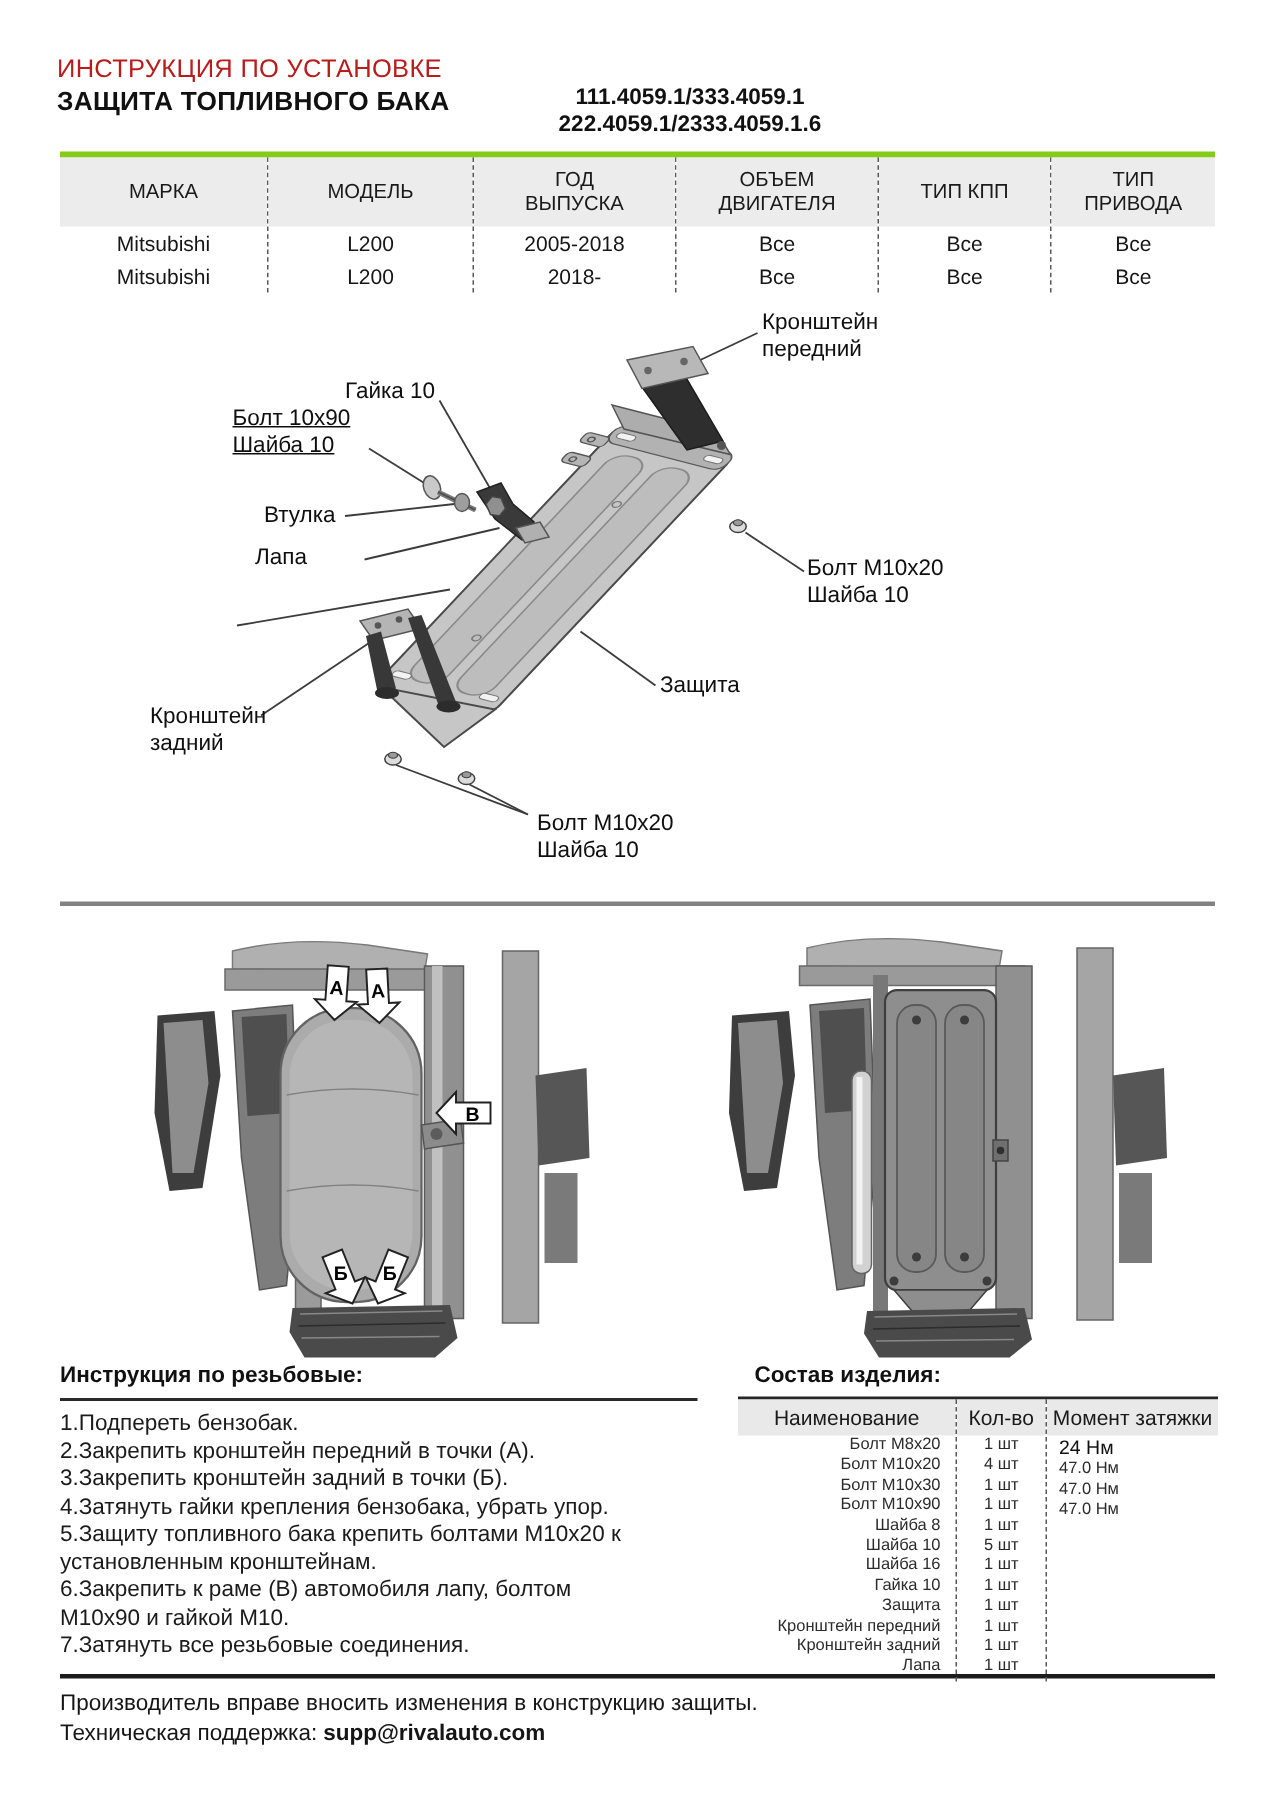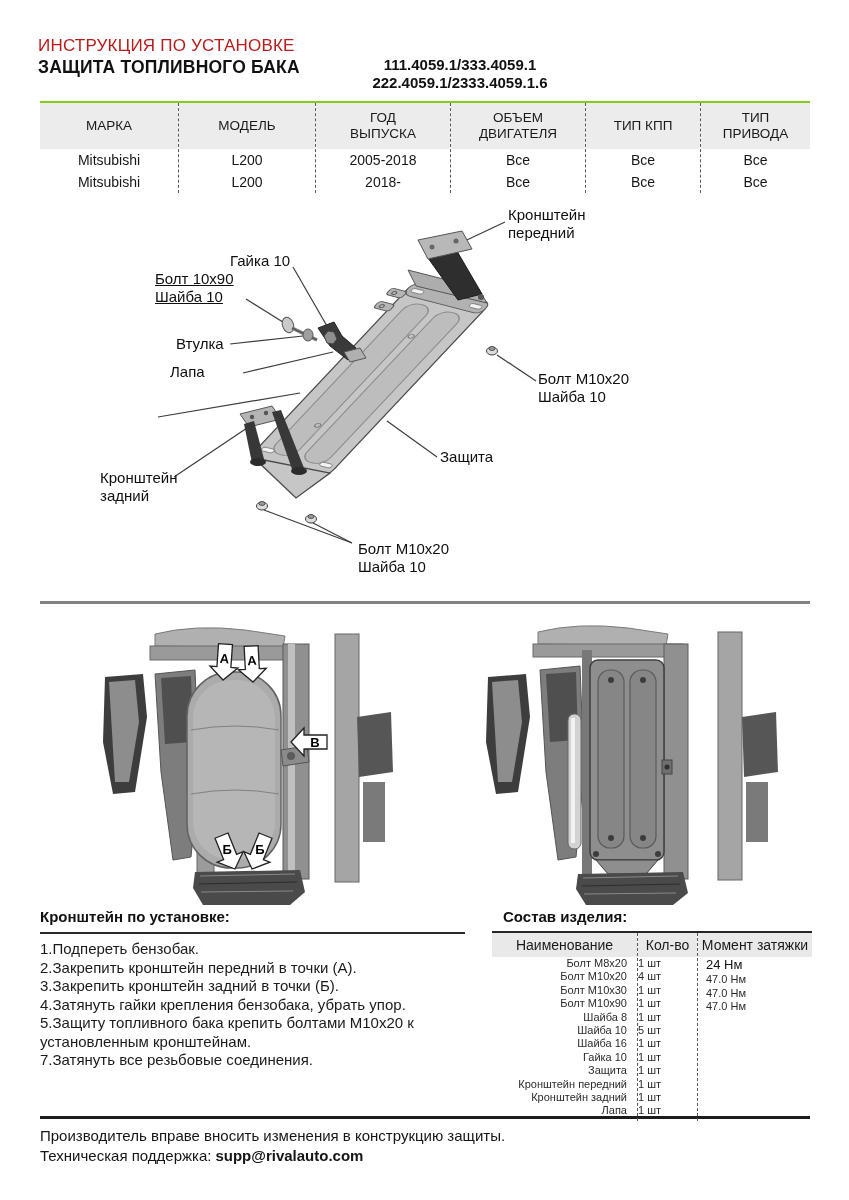--- a/index.html
+++ b/index.html
@@ -7,21 +7,21 @@
         font-family:"Liberation Sans",sans-serif;color:#111;}
   .abs{position:absolute;}
 
   
   .hdr-sub{left:38px;top:36px;font-size:17px;color:#b91c1c;letter-spacing:.2px;}
   .hdr-title{left:38px;top:57px;font-size:17.5px;font-weight:bold;letter-spacing:.2px;}
   .hdr-nums{left:335px;top:56px;width:250px;text-align:center;font-weight:bold;
             font-size:15px;line-height:18px;white-space:pre-line;}
 
   
-  .vt{left:40px;top:101px;width:770px;display:flex;border-top:2px solid #84cc16;}
+  .vt{left:40px;top:101px;width:770px;display:flex;border-top:4px solid #84cc16;}
   .vt-col{box-sizing:border-box;}
   .vt-col.c0{width:138px;} .vt-col.c1{width:137px;} .vt-col.c2{width:135px;}
   .vt-col.c3{width:135px;} .vt-col.c4{width:115px;} .vt-col.c5{width:110px;}
   .vt-col + .vt-col{border-left:1px dashed #595959;}
   .vt-head{height:46px;background:#ececec;display:flex;align-items:center;justify-content:center;
            text-align:center;font-size:13.5px;line-height:16px;white-space:pre-line;color:#1a1a1a;}
   .vt-cell{height:22px;line-height:22px;text-align:center;font-size:14px;color:#161616;}
 
   
   .dlabel{font-size:15px;line-height:18px;white-space:pre-line;color:#0f0f0f;}
@@ -41,21 +41,21 @@
   
   .pt-h{left:503px;top:908px;font-size:15px;font-weight:bold;}
   .pt{left:492px;top:931px;width:320px;display:flex;border-top:2px solid #262626;}
   .pt-col{box-sizing:border-box;}
   .pt-col.c0{width:145px;} .pt-col.c1{width:60px;} .pt-col.c2{width:115px;}
   .pt-col + .pt-col{border-left:1px dashed #595959;}
   .pt-head{height:24px;background:#e9e9e9;display:flex;align-items:center;justify-content:center;
            font-size:14px;color:#1a1a1a;}
   .pt-cell{height:13.4px;line-height:13.4px;font-size:11px;color:#2b2b2b;}
   .pt-col.c0 .pt-cell{text-align:right;padding-right:10px;}
-  .pt-col.c1 .pt-cell{}
+  .pt-col.c1 .pt-cell{text-align:center;}
   .pt-col.c2 .pt-cell{text-align:left;padding-left:8px;}
   .torque-big{font-size:13px;line-height:15px;height:16.4px;color:#111;}
 
   
   .foot1{left:40px;top:1127px;font-size:15px;color:#161616;}
   .foot2{left:40px;top:1147px;font-size:15px;color:#161616;}
   .foot2 b{margin-left:4px;}
 
   svg text{font-family:"Liberation Sans",sans-serif;}
 </style>
@@ -281,28 +281,30 @@
   <div class="abs dlabel" style="left:440px;top:448px;">Защита</div>
   <div class="abs dlabel" style="left:100px;top:469px;">Кронштейн
 задний</div>
   <div class="abs dlabel" style="left:358px;top:540px;">Болт М10х20
 Шайба 10</div>
 
   <div class="abs sep1"></div>
   <div class="abs sep2"></div>
 
   <div class="abs instr">
-    <div class="instr-h">Кронштейн по установке:</div>
+    <div class="instr-h">Инструкция по резьбовые:</div>
     <hr class="instr-hr">
     <div class="instr-item">1.Подпереть бензобак.</div>
     <div class="instr-item">2.Закрепить кронштейн передний в точки (А).</div>
     <div class="instr-item">3.Закрепить кронштейн задний в точки (Б).</div>
     <div class="instr-item">4.Затянуть гайки крепления бензобака, убрать упор.</div>
     <div class="instr-item">5.Защиту топливного бака крепить болтами М10х20 к
 установленным кронштейнам.</div>
+    <div class="instr-item">6.Закрепить к раме (В) автомобиля лапу, болтом
+М10х90 и гайкой М10.</div>
     <div class="instr-item">7.Затянуть все резьбовые соединения.</div>
   </div>
 
   <div class="abs pt-h">Состав изделия:</div>
   <div class="abs pt">
     <div class="pt-col c0">
       <div class="pt-head">Наименование</div>
       <div class="pt-cell">Болт М8х20</div>
       <div class="pt-cell">Болт М10х20</div>
       <div class="pt-cell">Болт М10х30</div>

